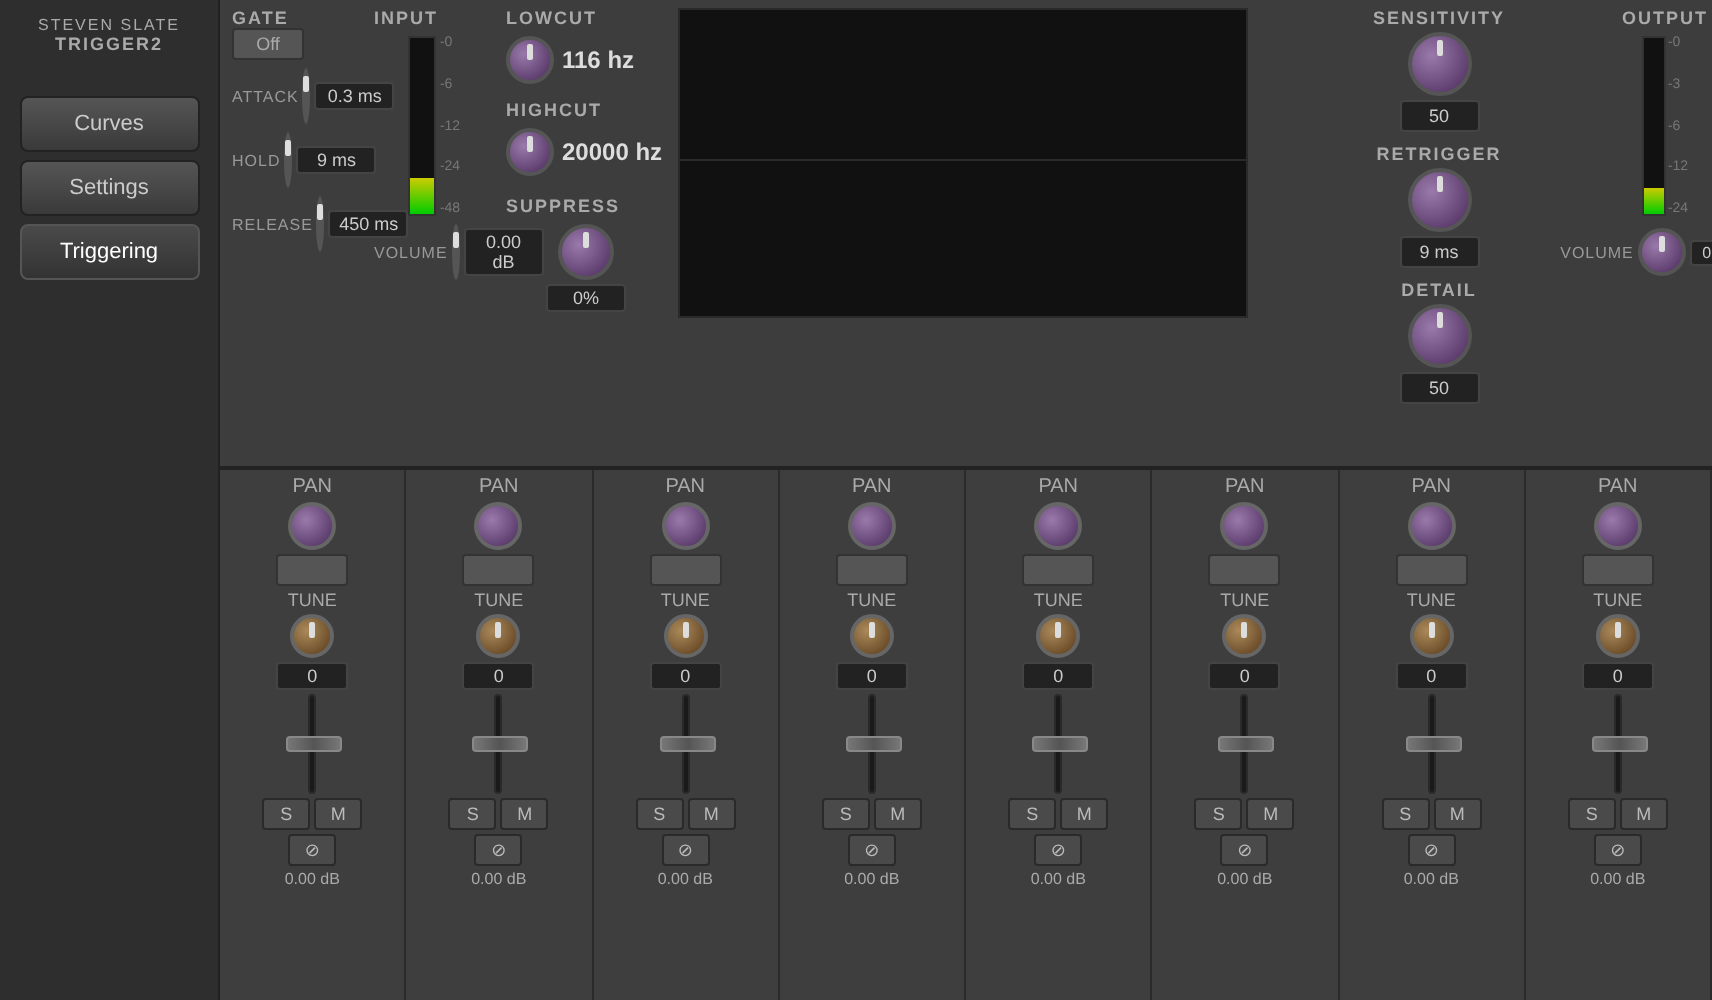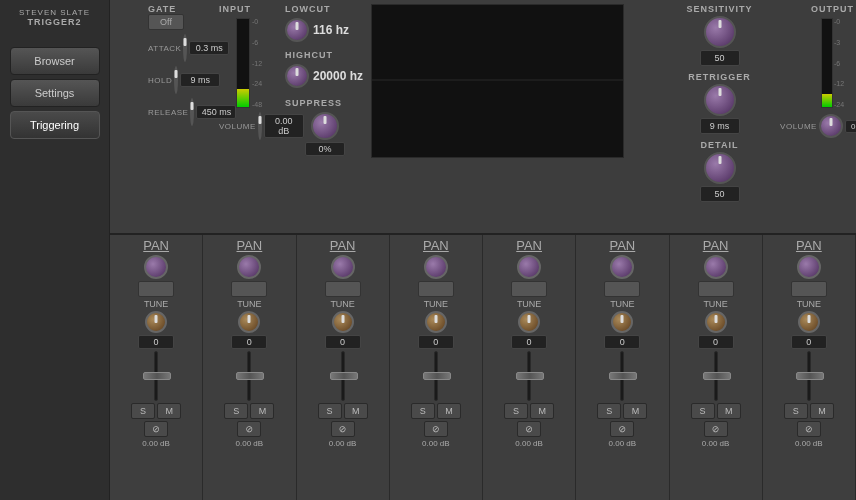--- a/index.html
+++ b/index.html
@@ -154,24 +154,23 @@
       letter-spacing: 0.5px;
     }
 
     .hz-display {
       font-size: 12px;
       color: #ddd;
       font-weight: bold;
     }
 
     .pan-label {
-      font-size: 13px;
+      font-size: 10px;
       color: #aaa;
       text-transform: uppercase;
-      text-decoration: underline;
     }
 
     .center-btn {
       width: 36px;
       height: 16px;
       background: #555;
       border: 1px solid #333;
       border-radius: 2px;
       color: #aaa;
       font-size: 9px;
@@ -306,21 +305,21 @@
     .header-top {
       display: flex;
       gap: 6px;
       align-items: flex-start;
       height: 235px;
       background: #3d3d3d;
       padding: 4px 6px;
       border-bottom: 2px solid #222;
     }
 
-    .gate-col { width: 65px; margin-left: 32px; }
+    .gate-col { width: 65px; }
     .input-col { width: 60px; }
     .filter-col { width: 80px; }
     .waveform-col { flex: 1; }
     .right-col { width: 220px; display: flex; gap: 6px; }
     .output-col { width: 35px; display: flex; flex-direction: column; align-items: center; gap: 2px; }
 
     .knob-wrapper {
       display: flex;
       flex-direction: row;
       align-items: center;
@@ -333,21 +332,21 @@
 
 <div class="main-container">
 
   <div class="sidebar">
     <div class="logo">
       <div class="logo-steven">STEVEN SLATE</div>
       <div class="logo-trigger">
         <span>TRIGGER</span><span>2</span>
       </div>
     </div>
-    <button class="sidebar-btn">Browser</button>
+    <button class="sidebar-btn">Curves</button>
     <button class="sidebar-btn">Settings</button>
     <button class="sidebar-btn active">Triggering</button>
     <div class="sidebar-spacer"></div>
   </div>
 
   <div class="content">
 
     <div class="header-top">
 
       <div class="gate-col">

